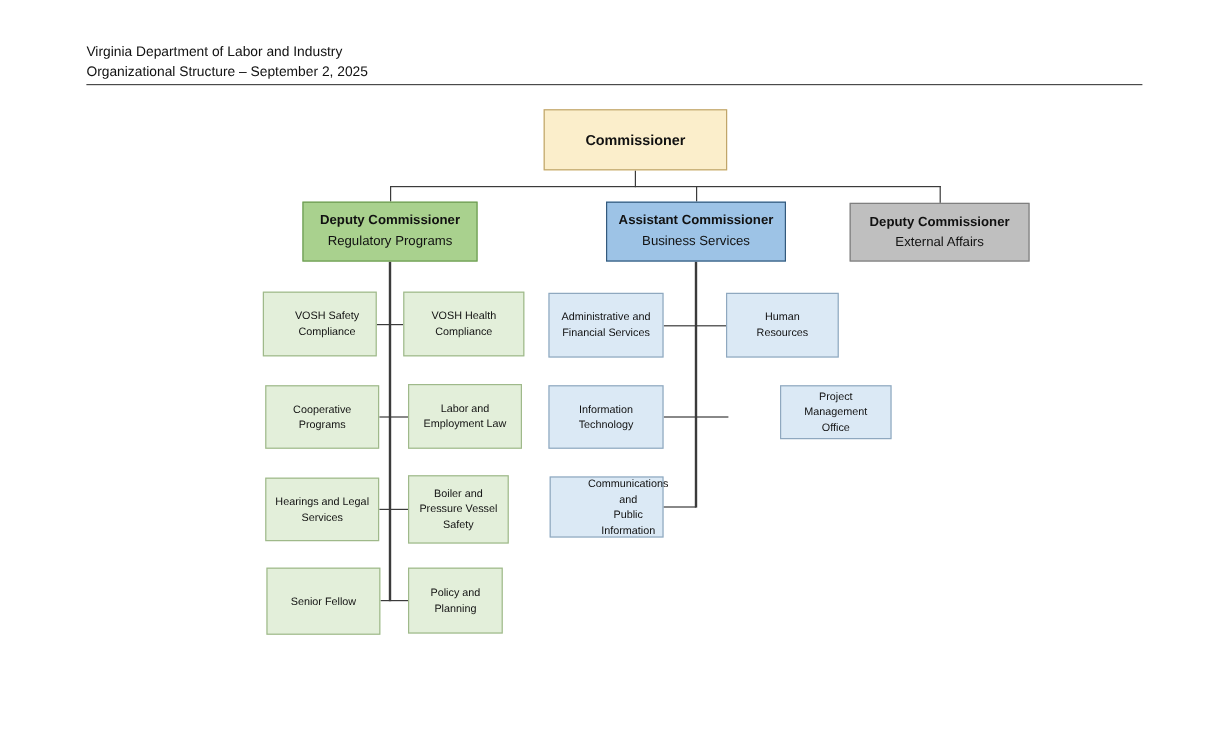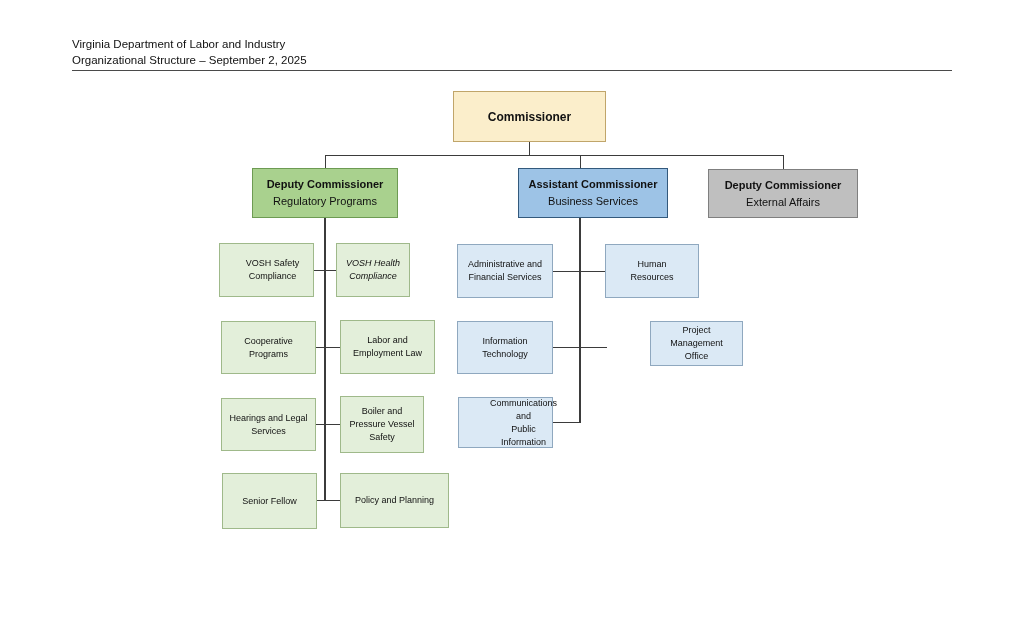--- a/index.html
+++ b/index.html
@@ -77,34 +77,34 @@
   <div class="line" style="left:552px;top:422px;width:28px;height:1px;"></div>
 
   <div class="node commissioner" style="left:453px;top:91px;width:153px;height:51px;">
     <span class="t1">Commissioner</span>
   </div>
 
   <div class="node lvl2 green2" style="left:252px;top:168px;width:146px;height:50px;">
     <span class="t1">Deputy Commissioner</span>
     <span class="t2">Regulatory Programs</span>
   </div>
-  <div class="node lvl2 blue2" style="left:505px;top:168px;width:150px;height:50px;margin-left:13px;">
+  <div class="node lvl2 blue2" style="left:505px;top:168px;width:150px;height:50px;">
     <span class="t1">Assistant Commissioner</span>
     <span class="t2">Business Services</span>
   </div>
   <div class="node lvl2 gray2" style="left:708px;top:169px;width:150px;height:49px;">
     <span class="t1">Deputy Commissioner</span>
     <span class="t2">External Affairs</span>
   </div>
 
   <div class="node unit greenU" style="left:219px;top:243px;width:95px;height:54px;padding-left:12px;">
     <span>VOSH Safety
 Compliance</span>
   </div>
-  <div class="node unit greenU" style="left:336px;top:243px;width:74px;height:54px;font-style:italic;">
+  <div class="node unit greenU" style="left:336px;top:243px;width:101px;height:54px;">
     <span>VOSH Health
 Compliance</span>
   </div>
   <div class="node unit greenU" style="left:221px;top:321px;width:95px;height:53px;">
     <span>Cooperative
 Programs</span>
   </div>
   <div class="node unit greenU" style="left:340px;top:320px;width:95px;height:54px;">
     <span>Labor and
 Employment Law</span>
@@ -114,21 +114,21 @@
 Services</span>
   </div>
   <div class="node unit greenU" style="left:340px;top:396px;width:84px;height:57px;">
     <span>Boiler and
 Pressure Vessel
 Safety</span>
   </div>
   <div class="node unit greenU" style="left:222px;top:473px;width:95px;height:56px;">
     <span>Senior Fellow</span>
   </div>
-  <div class="node unit greenU" style="left:340px;top:473px;width:109px;height:55px;">
+  <div class="node unit greenU" style="left:340px;top:473px;width:79px;height:55px;">
     <span>Policy and Planning</span>
   </div>
 
   <div class="node unit blueU" style="left:457px;top:244px;width:96px;height:54px;">
     <span>Administrative and
 Financial Services</span>
   </div>
   <div class="node unit blueU" style="left:605px;top:244px;width:94px;height:54px;">
     <span>Human
 Resources</span>

